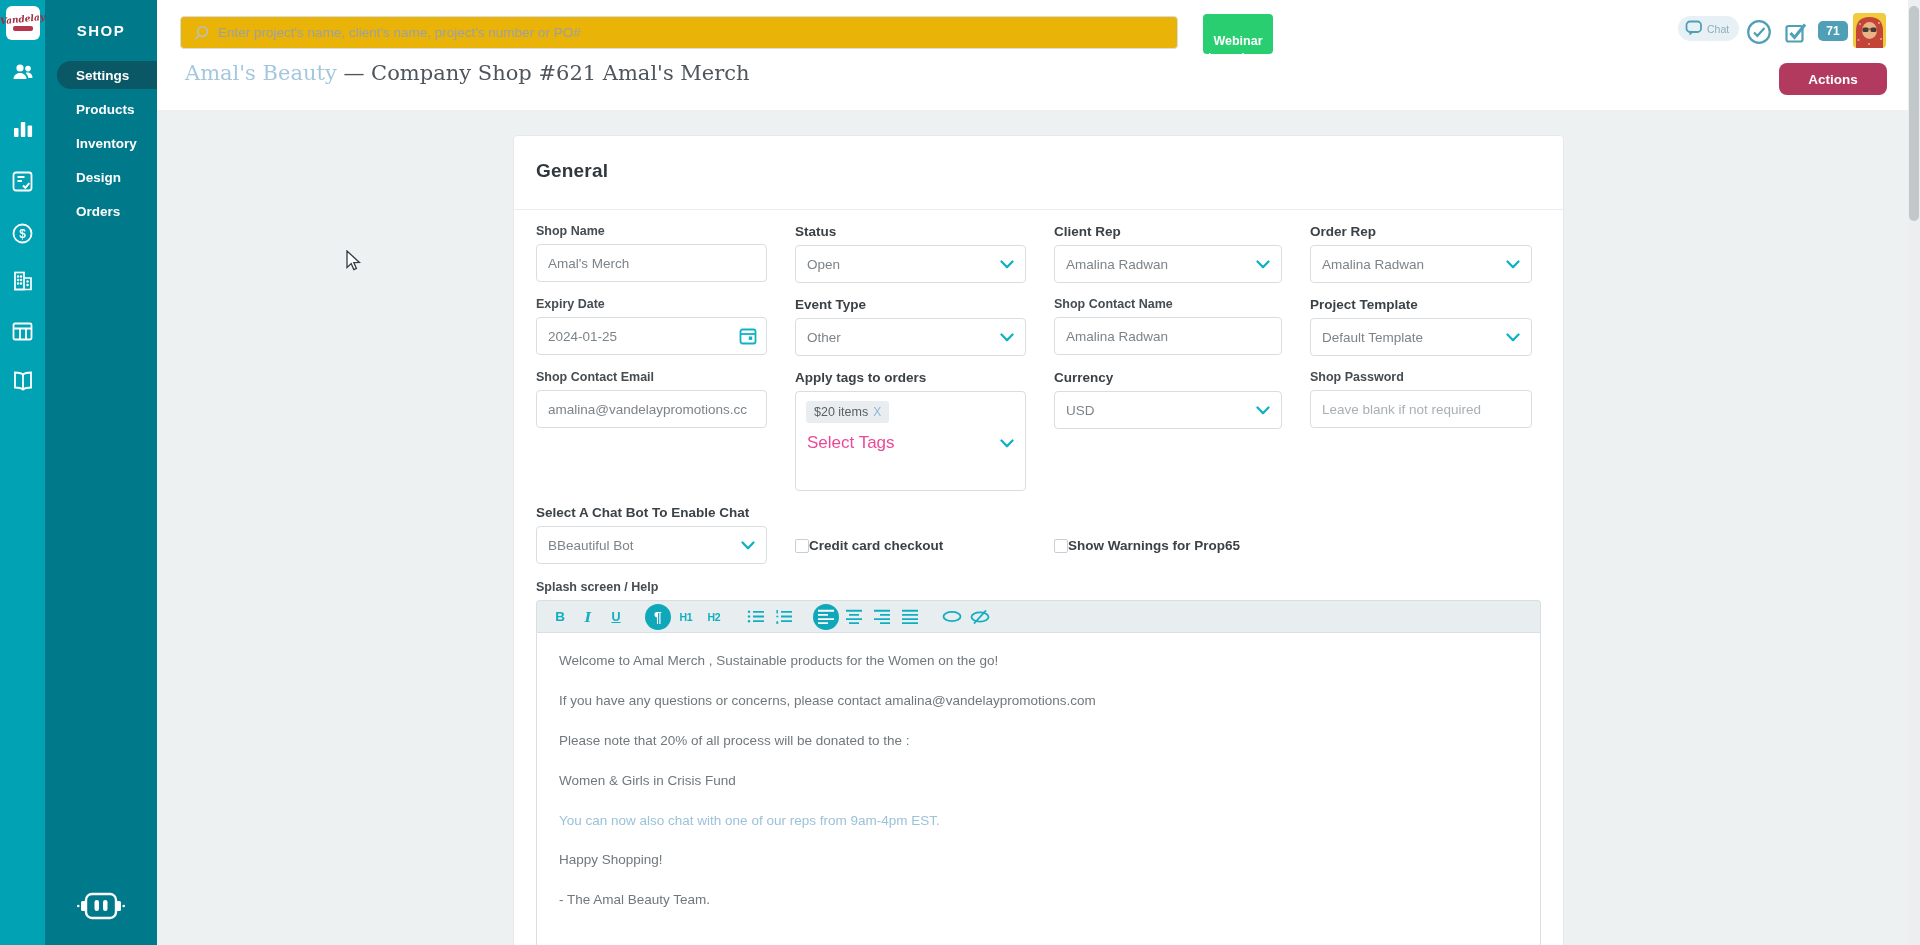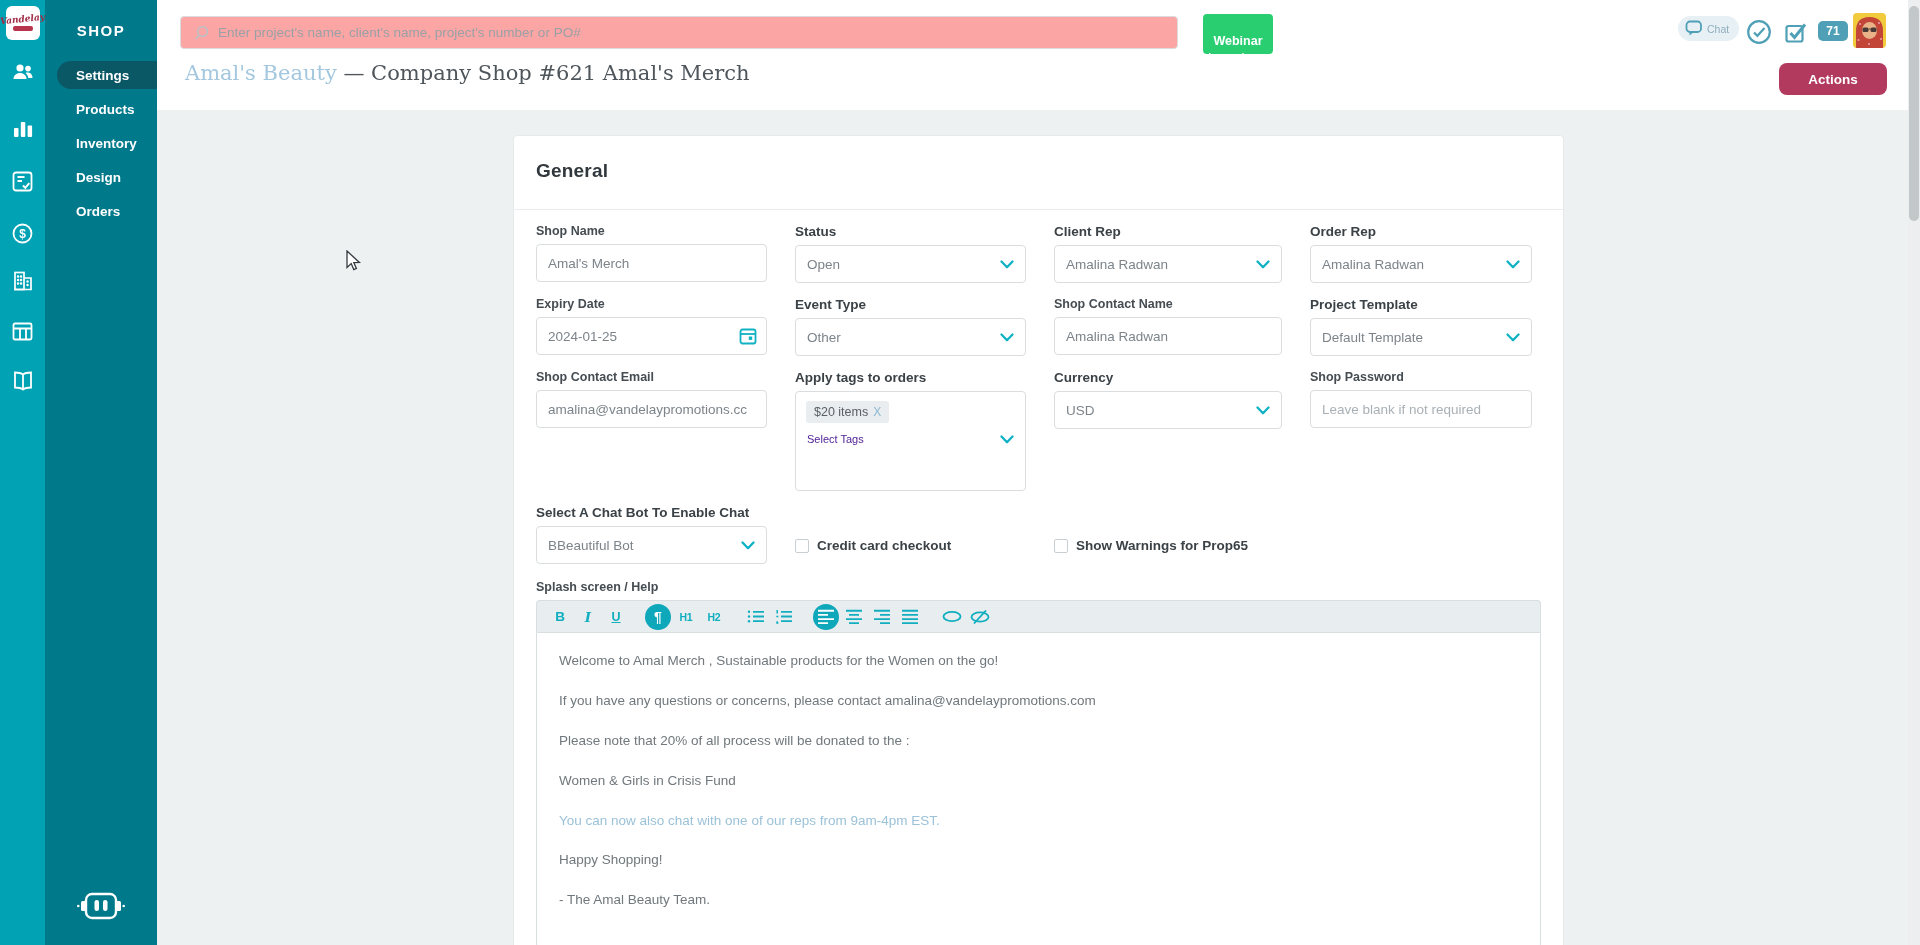--- a/index.html
+++ b/index.html
@@ -24,21 +24,21 @@
   .mi { height:28px; margin-bottom:6px; display:flex; align-items:center; padding-left:31px;
         color:#fff; font-size:13.5px; font-weight:bold; cursor:pointer; }
   .mi.active { background:#0A5765; margin-left:12px; padding-left:19px; border-radius:16px 0 0 16px; }
   .robot { position:absolute; left:50%; transform:translateX(-50%); bottom:16px; cursor:pointer; }
 
   
   .content { position:absolute; left:157px; top:0; width:1763px; height:945px; }
   .topbar { position:relative; width:100%; height:110px; background:#fff; }
 
   .searchwrap { position:absolute; left:23px; top:16px; width:998px; height:33px; border:1px solid #D9DDE0;
-                border-radius:4px; background:#fca5a5; display:flex; align-items:center; padding-left:11px; }
+                border-radius:4px; background:#eab308; display:flex; align-items:center; padding-left:11px; }
   .searchwrap input { border:none; outline:none; flex:1; font-size:13.5px; color:#5c6367; margin-left:8px;
                       font-family:"Liberation Sans", sans-serif; background:transparent; }
   .searchwrap input::placeholder { color:#9AA1A6; }
 
   .webinar { position:absolute; left:1046px; top:14px; width:70px; height:40px; background:#29CE71; border:none;
              border-radius:4px; color:#fff; text-align:center; cursor:pointer; padding-top:20px; }
   .webinar .w1 { font-size:12.5px; font-weight:bold; line-height:1.2; }
   .webinar .w2 { font-size:15px; line-height:1.3; }
 
   .chatpill { position:absolute; left:1521px; top:16px; height:25px; padding:0 10px 0 7px; background:#E7F0F5;
@@ -74,22 +74,22 @@
   .cal { position:absolute; right:9px; top:9px; }
   .select { height:38px; border:1px solid #D9DDE0; border-radius:4px; padding:0 11px; display:flex;
             align-items:center; justify-content:space-between; cursor:pointer; background:#fff; }
   .select .val { font-size:13.5px; color:#7C848A; }
   .tagsbox { border:1px solid #D9DDE0; border-radius:4px; padding:9px 10px 6px; height:100px; }
   .tag { display:inline-flex; align-items:center; background:#E9EDEF; border-radius:3px; padding:4px 8px;
          font-size:12.5px; color:#596065; }
   .tag .x { color:#8CB8D2; margin-left:5px; cursor:pointer; font-size:12px; }
   .tagselect { display:flex; align-items:center; justify-content:space-between; margin-top:10px; padding:0 1px;
                cursor:pointer; }
-  .tagselect .ph { font-size:11px; color:#4c1d95; }
-  .checkline { display:flex; align-items:center; gap:8px; margin-top:33px; cursor:pointer; }
+  .tagselect .ph { font-size:17px; color:#ec4899; }
+  .checkline { display:flex; align-items:center; margin-top:33px; cursor:pointer; }
   .cb { width:14px; height:14px; border:1px solid #C8CED2; border-radius:2px; background:#fff; flex:0 0 auto; }
   .checkline .cl { font-size:13.5px; font-weight:bold; color:#3B4247; }
 
   
   .splash { padding:16px 22px 0; }
   .edt-toolbar { height:32px; background:#E8EDF0; border:1px solid #D9DEE1; border-bottom:none;
                  border-radius:4px 4px 0 0; display:flex; align-items:center; padding-left:10px; gap:2px; }
   .tb { width:26px; height:26px; display:flex; align-items:center; justify-content:center; color:#10AEBF;
         cursor:pointer; border-radius:50%; flex:0 0 auto; }
   .tb.g { margin-left:14px; }

